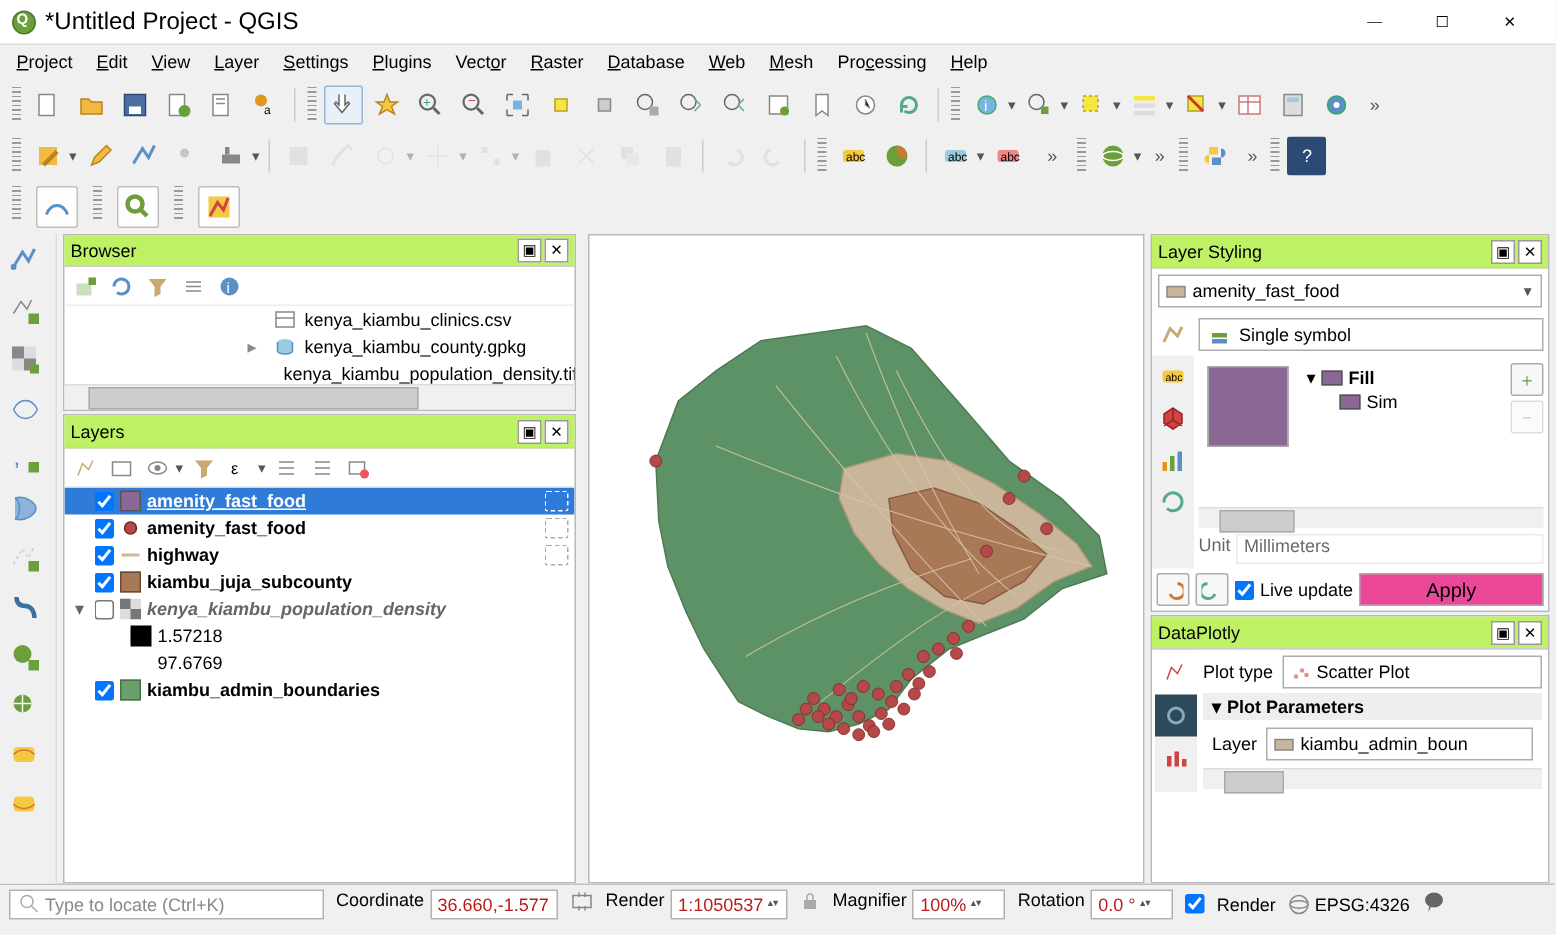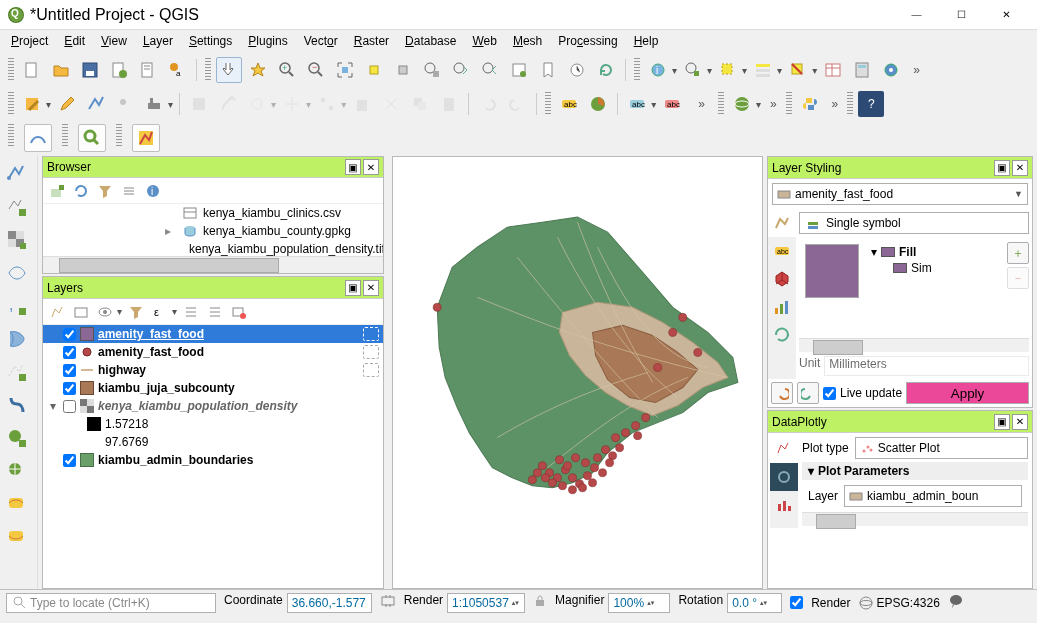--- a/index.html
+++ b/index.html
@@ -83,21 +83,21 @@
   .plotly-body { padding:2px; font-size:12px; display:flex; gap:2px;}
   .plotly-tabs{width:28px;background:#f0f0f0;display:flex;flex-direction:column;}
   .plot-header{background:#eee;padding:2px 6px;font-weight:bold;display:flex;align-items:center;gap:4px;}
 
   
   .statusbar { height:26px; border-top:1px solid #c0c0c0; background:#f0f0f0; display:flex; align-items:center; padding: 0 6px; gap:8px; font-size:12px;}
   .locator { flex:0 0 210px; height:20px; border:1px solid #b0b0b0; background:#fff; padding:0 6px; display:flex;align-items:center; color:#888; gap:4px;}
   .stfield { display:flex; align-items:flex-start; gap:4px;}
   .stinput { height:20px; border:1px solid #b0b0b0; background:#fff; padding:0 4px; display:flex; align-items:center;}
   .spin{width:12px;display:flex;flex-direction:column;line-height:6px;font-size:7px;color:#555; margin-left:3px;}
-  .statusbar .c-virt{color:#0369a1;}
+  .statusbar .c-virt{color:#b91c1c;}
 </style>
 </head>
 <body>
 
 <div class="titlebar">
   <div class="qicon"></div>
   <div class="title">*Untitled Project - QGIS</div>
   <div class="winbtn">—</div>
   <div class="winbtn">☐</div>
   <div class="winbtn">✕</div>

